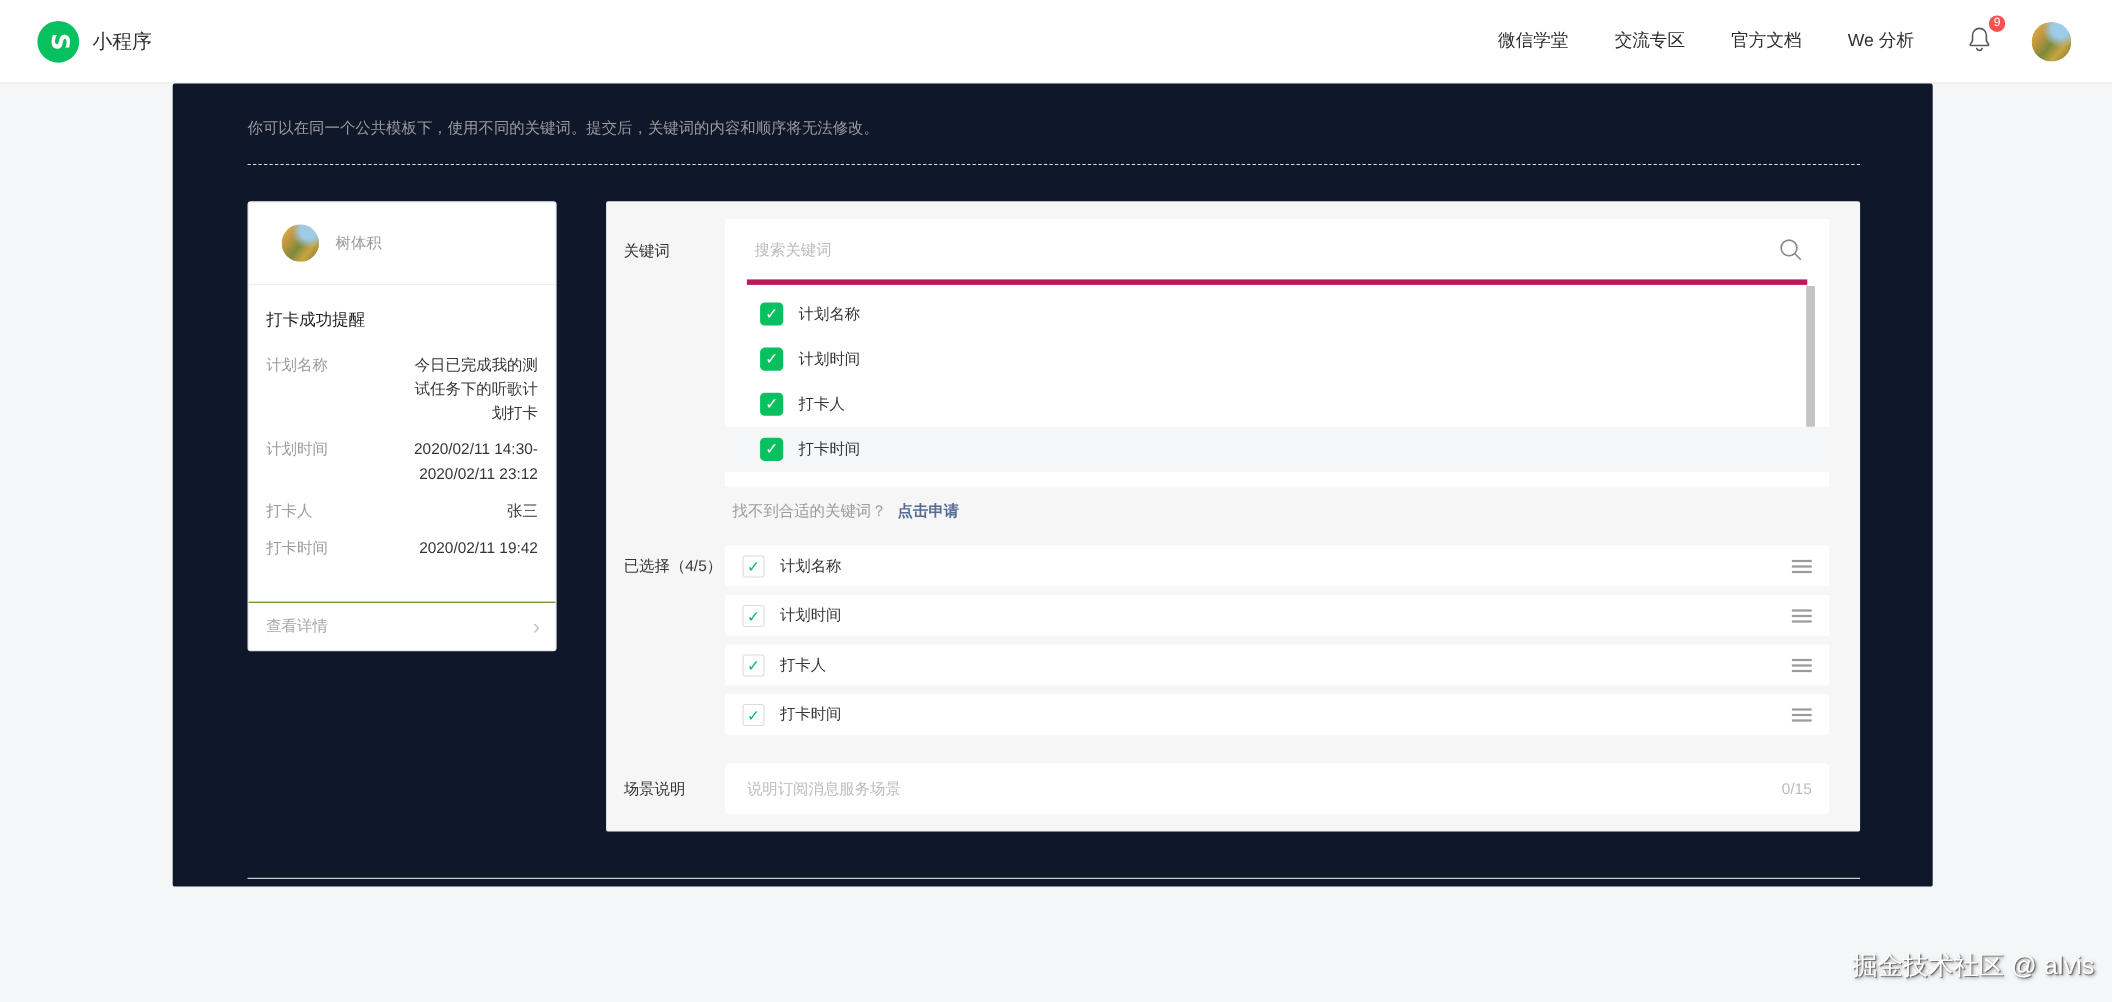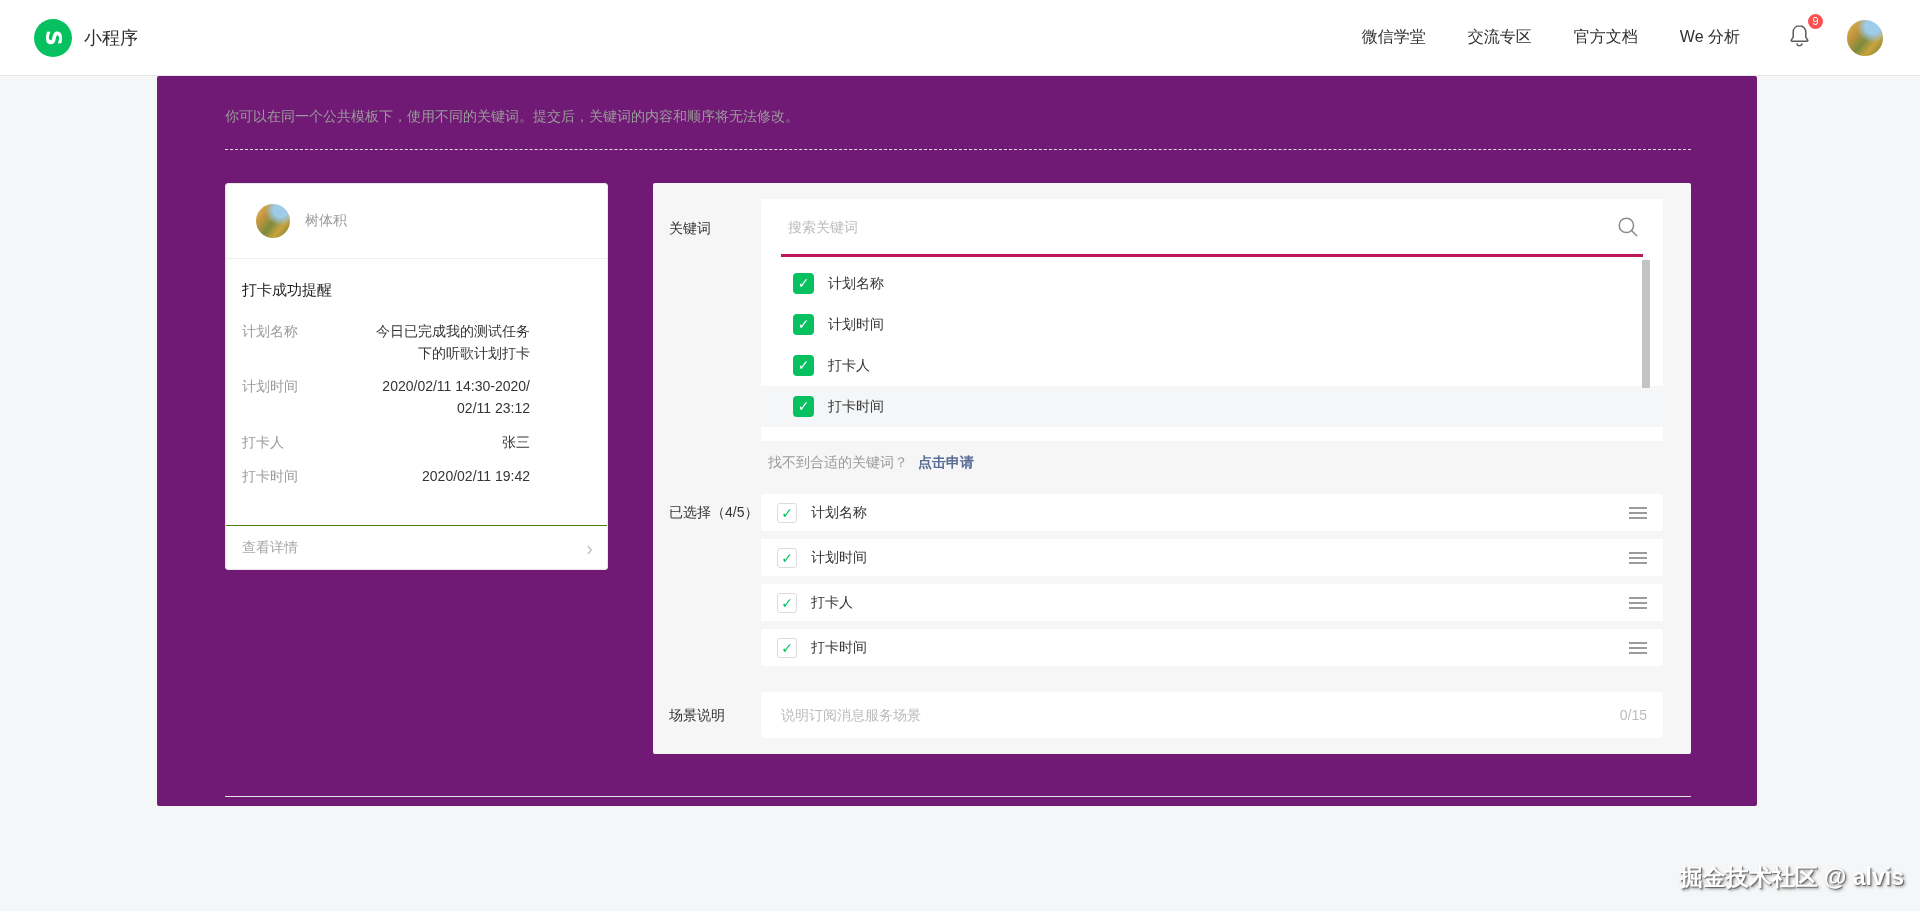--- a/index.html
+++ b/index.html
@@ -40,30 +40,30 @@
   .avatar {
     width: 36px; height: 36px; border-radius: 50%; margin-left: 34px; cursor: pointer;
     background:
       radial-gradient(circle at 72% 18%, #9ecbe8 0%, #9ecbe8 20%, rgba(158,203,232,0) 42%),
       linear-gradient(128deg, #e3c05a 0%, #c3953d 28%, #7c8a3c 52%, #caa43e 72%, #687b34 100%);
   }
 
   
   .page-title { font-size: 24px; font-weight: 400; color: #333; margin: 52px 0 22px 155px; }
   .card {
-    width: 1600px; margin-left: 157px; background: #701a75; border-radius: 2px;
+    width: 1600px; margin-left: 157px; background: #0f172a; border-radius: 2px;
     padding: 30px 66px 0 68px; min-height: 730px; position: relative;
   }
   .desc { font-size: 14px; color: #9b9b9b; line-height: 20px; }
   .dashed-divider { border-top: 1px dashed #e0e0e0; margin-top: 23px; }
   .content-row { display: flex; align-items: flex-start; margin-top: 33px; }
 
   
   .preview-card {
-    width: 383px; border: 1px solid #e7e7e7; border-radius: 3px; background: #fff;
+    width: 281px; border: 1px solid #e7e7e7; border-radius: 3px; background: #fff;
     flex-shrink: 0;
   }
   .pc-header { display: flex; align-items: center; padding: 20px 16px 20px 30px; border-bottom: 1px solid #eeeeee; }
   .pc-avatar {
     width: 34px; height: 34px; border-radius: 50%;
     background:
       radial-gradient(circle at 72% 18%, #9ecbe8 0%, #9ecbe8 20%, rgba(158,203,232,0) 42%),
       linear-gradient(128deg, #e3c05a 0%, #c3953d 28%, #7c8a3c 52%, #caa43e 72%, #687b34 100%);
   }
   .pc-name { font-size: 14px; color: #9b9b9b; margin-left: 15px; }
@@ -86,21 +86,21 @@
     padding: 16px 28px 16px 16px;
   }
   .form-row { display: flex; align-items: flex-start; }
   .form-label { width: 92px; flex-shrink: 0; font-size: 14px; color: #353535; }
   .form-label.kw { padding-top: 21px; }
   .form-label.sel { padding-top: 10px; }
   .form-label.scene { padding-top: 15px; }
   .form-content { flex: 1; min-width: 0; }
 
   .kw-box { background: #fff; border-radius: 2px; position: relative; padding-bottom: 14px; }
-  .kw-search { position: relative; margin: 0 20px; border-bottom: 3px solid #be185d; }
+  .kw-search { position: relative; margin: 0 20px; border-bottom: 5px solid #be185d; }
   .kw-search input {
     width: 100%; height: 55px; border: none; outline: none; background: transparent;
     font-size: 14px; color: #353535; padding: 0 40px 0 7px;
     font-family: "Liberation Sans", "DejaVu Sans", sans-serif;
   }
   .kw-search input::placeholder { color: #bcbcbc; }
   .search-icon { position: absolute; right: 2px; top: 15px; }
 
   .kw-options { padding-top: 6px; }
   .kw-option { display: flex; align-items: center; height: 41px; padding-left: 32px; cursor: pointer; }
@@ -143,21 +143,21 @@
     font-family: "Liberation Sans", "DejaVu Sans", sans-serif;
   }
   .scene-input input::placeholder { color: #bcbcbc; }
   .scene-counter { font-size: 14px; color: #bcbcbc; margin-left: 12px; }
 
   .bottom-divider { border-top: 1px solid #e3e3e3; margin-top: 42px; }
 
   
   .watermark {
     position: fixed; right: 16px; bottom: 18px; z-index: 10;
-    font-size: 23px; font-weight: 700; color: #fff;
+    font-size: 23px; font-weight: 400; color: #fff;
     text-shadow: 1px 1px 1px rgba(90,90,90,0.9), 2px 2px 3px rgba(60,60,60,0.5);
     pointer-events: none;
   }
 </style>
 </head>
 <body>
 
 <div class="watermark">掘金技术社区 @ alvis</div>
 
 <header class="navbar">

